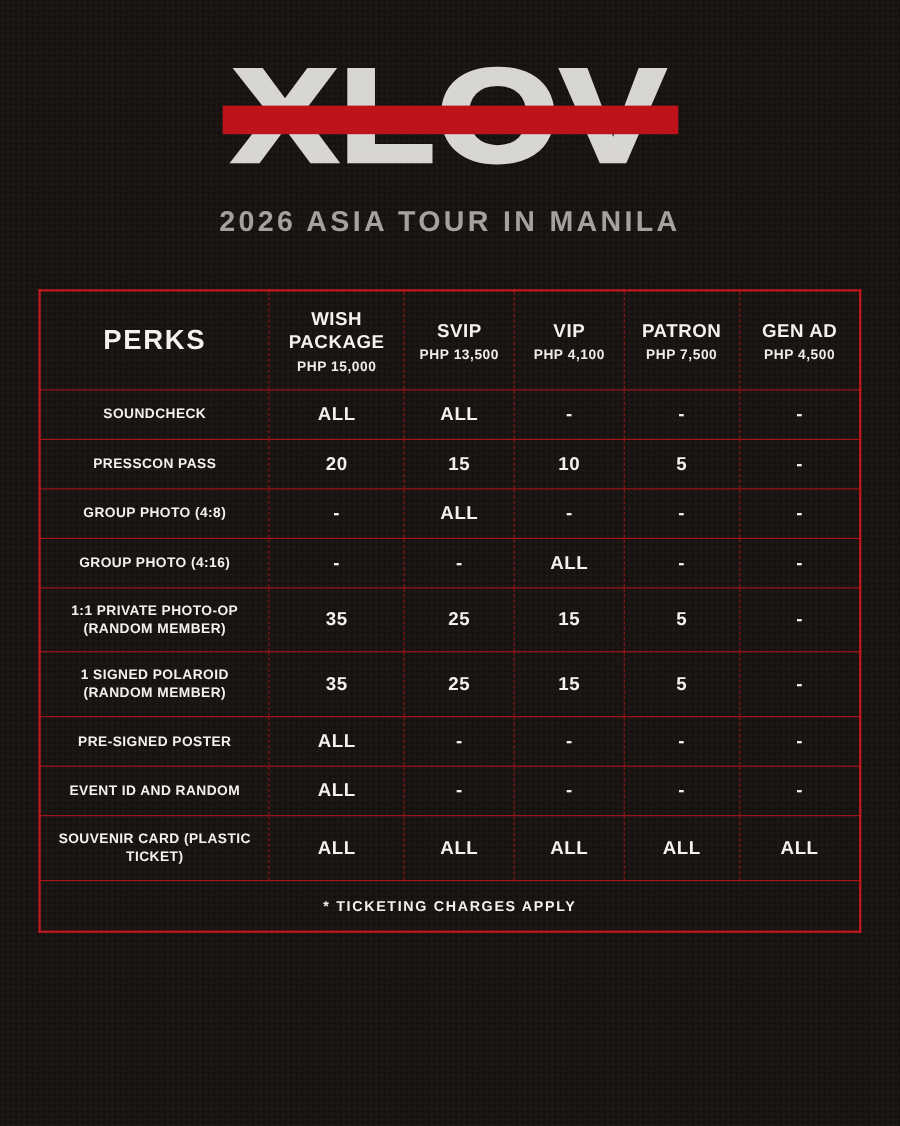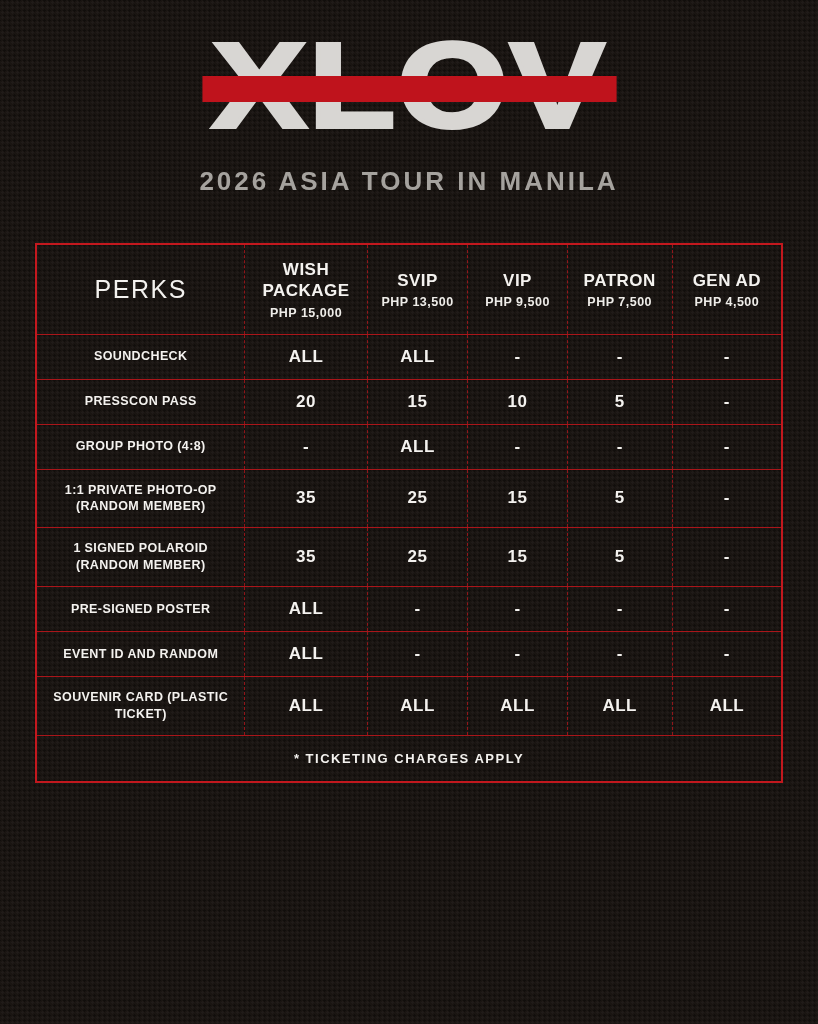--- a/index.html
+++ b/index.html
@@ -11,21 +11,21 @@
     background-image:
       radial-gradient(rgba(255,255,255,0.028) 1px, transparent 1.2px),
       radial-gradient(rgba(0,0,0,0.35) 1px, transparent 1.2px);
     background-size:5px 5px,5px 5px;
     background-position:0 0,2px 3px;
     overflow:hidden;
     font-family:"Liberation Sans", sans-serif;
     -webkit-font-smoothing:antialiased;
   }
   
-  .logo-area{padding-top:20px;text-align:center;}
+  .logo-area{padding-top:40px;text-align:center;}
   .logo-scale{display:inline-block;transform:scaleX(1.18);transform-origin:center;}
   .logo-word{
     position:relative;display:inline-block;
     font-size:120px;line-height:130px;font-weight:700;
     letter-spacing:2px;color:#d8d6d3;
     -webkit-text-stroke:4px #d8d6d3;
   }
   .logo-word .letters{position:relative;z-index:1;}
   .strike-bar{
     position:absolute;left:-8px;right:-8px;
@@ -51,21 +51,21 @@
   col.c-patron{width:14.1%;}
   col.c-genad{width:14.7%;}
   th,td{
     border-top:1px solid rgba(186,22,28,0.9);
     border-bottom:1px solid rgba(186,22,28,0.9);
     border-left:1px dashed rgba(186,22,28,0.75);
     border-right:1px dashed rgba(186,22,28,0.75);
     text-align:center;vertical-align:middle;
     padding:10px 6px;
   }
-  th.perks-th{font-size:25px;font-weight:400;letter-spacing:1.5px;padding:24px 20px;}
+  th.perks-th{font-size:25px;font-weight:700;letter-spacing:1.5px;padding:24px 20px;}
   th.tier-th{padding:14px 4px;}
   .tier-name{font-size:17px;font-weight:700;letter-spacing:0.5px;line-height:1.25;}
   .tier-price{font-size:12.5px;font-weight:700;letter-spacing:0.5px;margin-top:4px;color:#efede9;}
   td.perk-label{
     font-size:12.5px;font-weight:700;letter-spacing:0.4px;line-height:1.35;
     padding:12px 16px;
   }
   td.perk-value{font-size:17px;font-weight:700;letter-spacing:0.5px;padding:12px 4px;}
   tfoot td{
     border-left:none;border-right:none;
@@ -105,21 +105,21 @@
             <th class="tier-th">
               <div class="tier-name">WISH PACKAGE</div>
               <div class="tier-price">PHP 15,000</div>
             </th>
             <th class="tier-th">
               <div class="tier-name">SVIP</div>
               <div class="tier-price">PHP 13,500</div>
             </th>
             <th class="tier-th">
               <div class="tier-name">VIP</div>
-              <div class="tier-price">PHP 9,500</div>
+              <div class="tier-price">PHP 4,100</div>
             </th>
             <th class="tier-th">
               <div class="tier-name">PATRON</div>
               <div class="tier-price">PHP 7,500</div>
             </th>
             <th class="tier-th">
               <div class="tier-name">GEN AD</div>
               <div class="tier-price">PHP 4,500</div>
             </th>
           </tr>
@@ -139,20 +139,28 @@
             <td class="perk-value">15</td>
             <td class="perk-value">10</td>
             <td class="perk-value">5</td>
             <td class="perk-value">-</td>
           </tr>
           <tr>
             <td class="perk-label">GROUP PHOTO (4:8)</td>
             <td class="perk-value">-</td>
             <td class="perk-value">ALL</td>
             <td class="perk-value">-</td>
+            <td class="perk-value">-</td>
+            <td class="perk-value">-</td>
+          </tr>
+          <tr>
+            <td class="perk-label">GROUP PHOTO (4:16)</td>
+            <td class="perk-value">-</td>
+            <td class="perk-value">-</td>
+            <td class="perk-value">ALL</td>
             <td class="perk-value">-</td>
             <td class="perk-value">-</td>
           </tr>
           <tr>
             <td class="perk-label">1:1 PRIVATE PHOTO-OP (RANDOM MEMBER)</td>
             <td class="perk-value">35</td>
             <td class="perk-value">25</td>
             <td class="perk-value">15</td>
             <td class="perk-value">5</td>
             <td class="perk-value">-</td>

